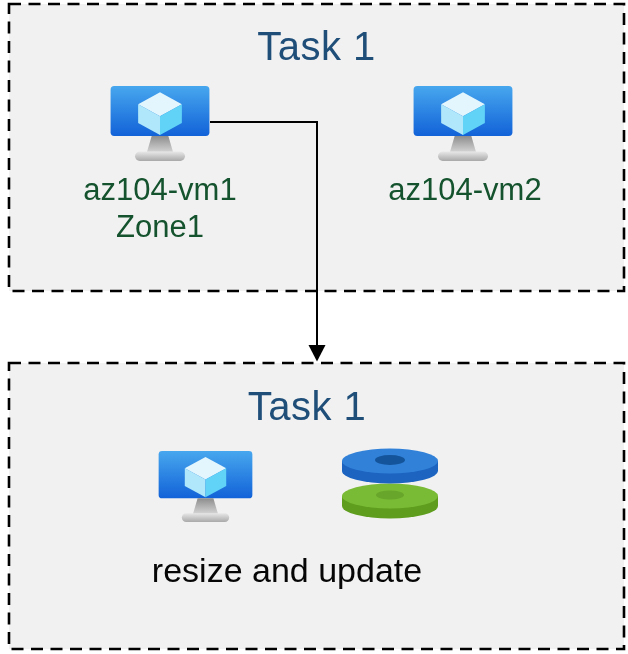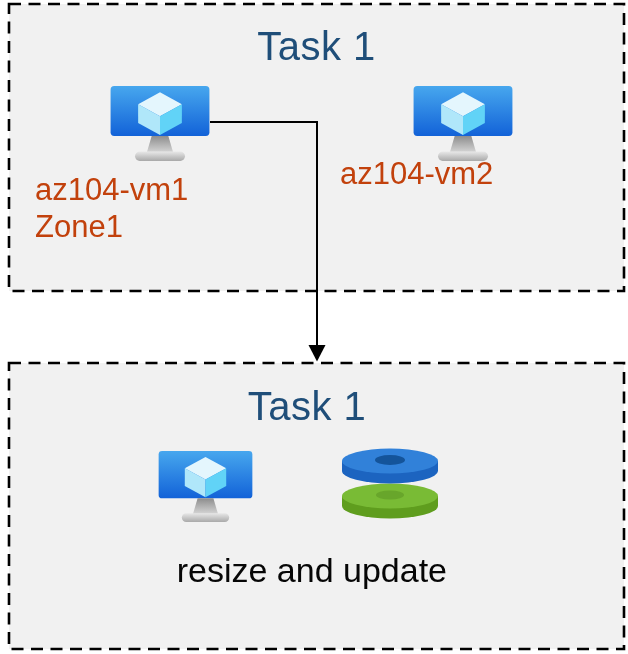--- a/index.html
+++ b/index.html
@@ -18,23 +18,24 @@
   .abs { position: absolute; }
   .task-title {
     position: absolute;
     text-align: center;
     font-size: 40px;
     color: #1f4e79;
     letter-spacing: 0.5px;
   }
   .vm-label {
     position: absolute;
+    text-align: center;
     font-size: 31px;
     line-height: 37px;
-    color: #c2410c;
+    color: #14532d;
   }
   .caption {
     position: absolute;
     text-align: center;
     font-size: 34px;
     color: #060606;
   }
   svg.icon { display: block; }
 </style>
 </head>
@@ -98,29 +99,29 @@
 
   <svg class="icon abs" style="left:413px; top:86px;" width="100" height="77">
     <use href="#vm-symbol"></use>
   </svg>
 
   <div class="vm-label" style="left:35px; top:171px; width:250px;">
     <div>az104-vm1</div>
     <div>Zone1</div>
   </div>
 
-  <div class="vm-label" style="left:340px; top:155px; width:250px;">
+  <div class="vm-label" style="left:340px; top:171px; width:250px;">
     <div>az104-vm2</div>
   </div>
 
   <div class="task-title" style="left:9px; top:384px; width:596px;">Task 1</div>
 
   <svg class="icon abs" style="left:158px; top:451px;" width="95" height="73">
     <use href="#vm-symbol"></use>
   </svg>
 
   <svg class="icon abs" style="left:342px; top:448px;" width="96" height="71">
     <use href="#disks-symbol"></use>
   </svg>
 
-  <div class="caption" style="left:127px; top:551px; width:320px;text-align:right;">resize and update</div>
+  <div class="caption" style="left:127px; top:551px; width:320px;">resize and update</div>
 
 </div>
 
 </body></html>

